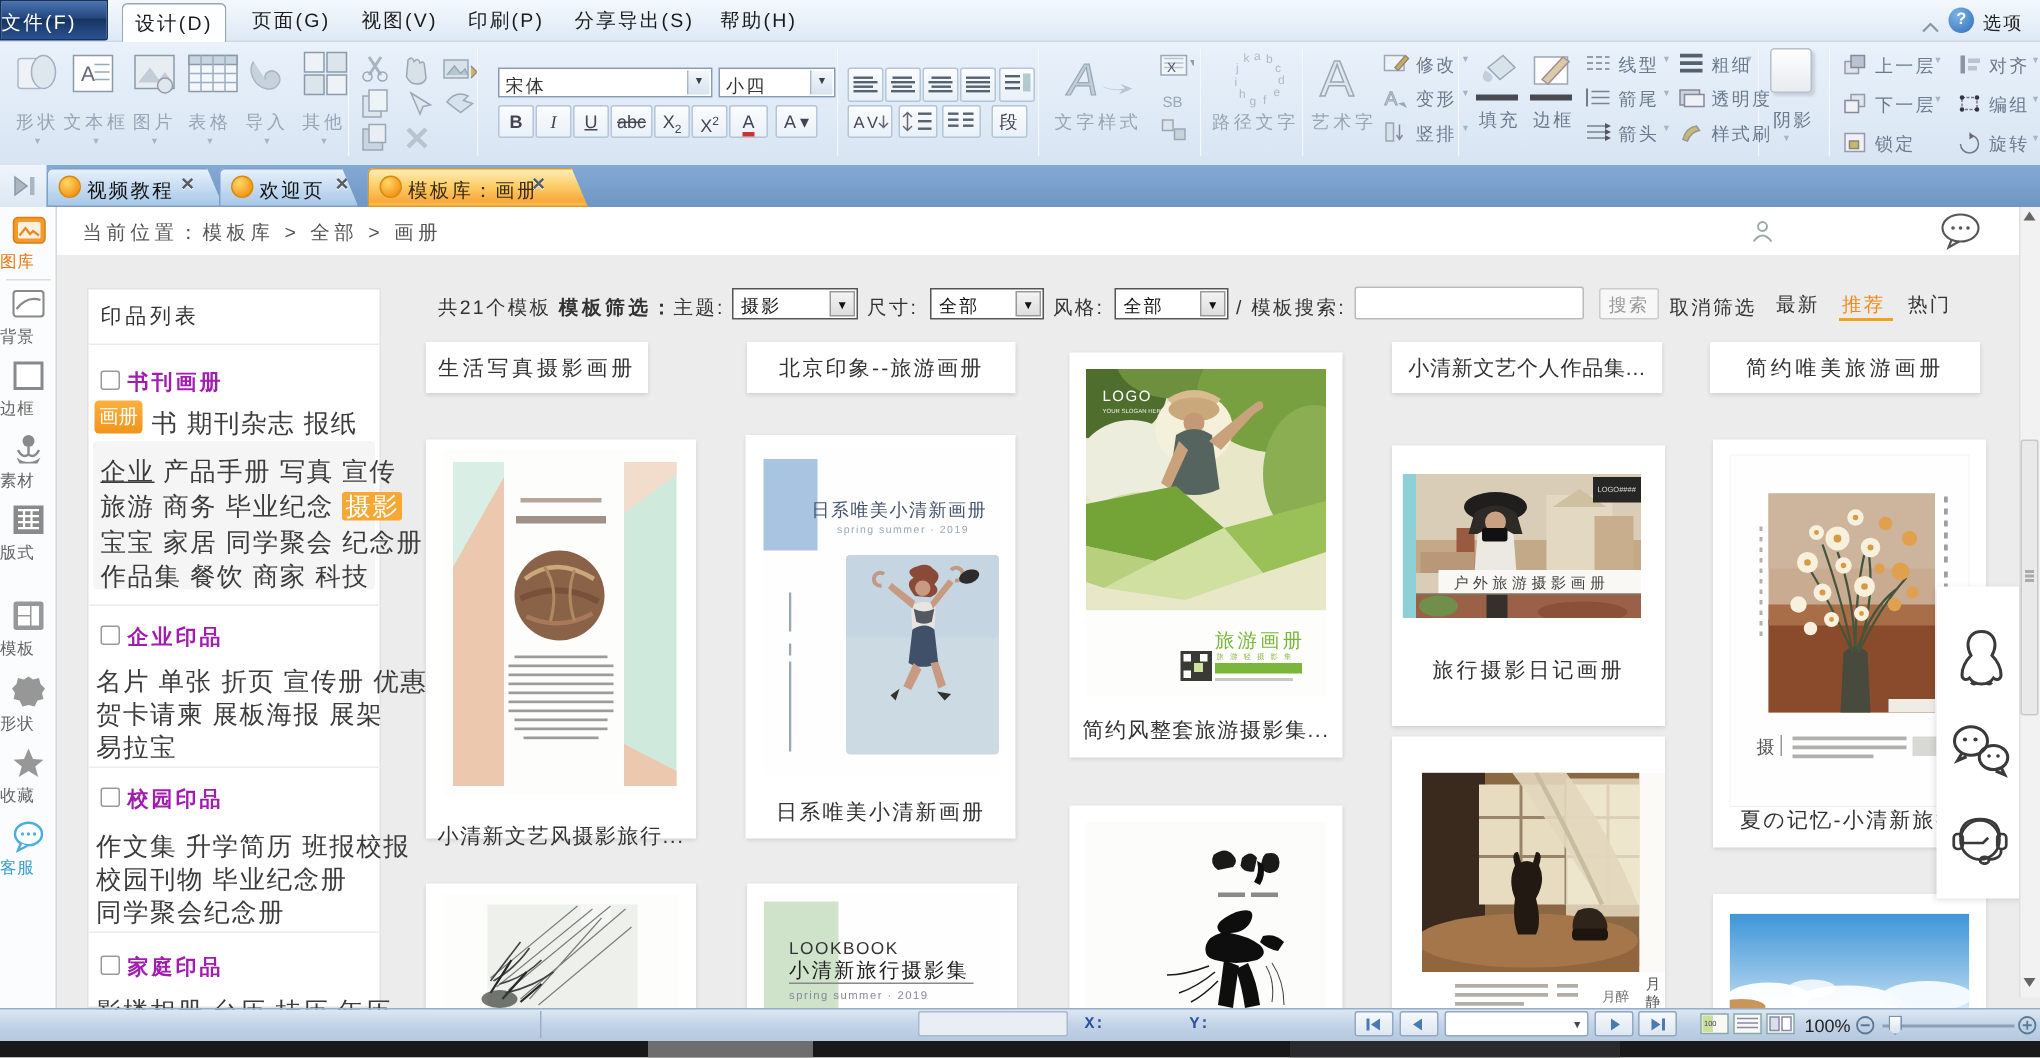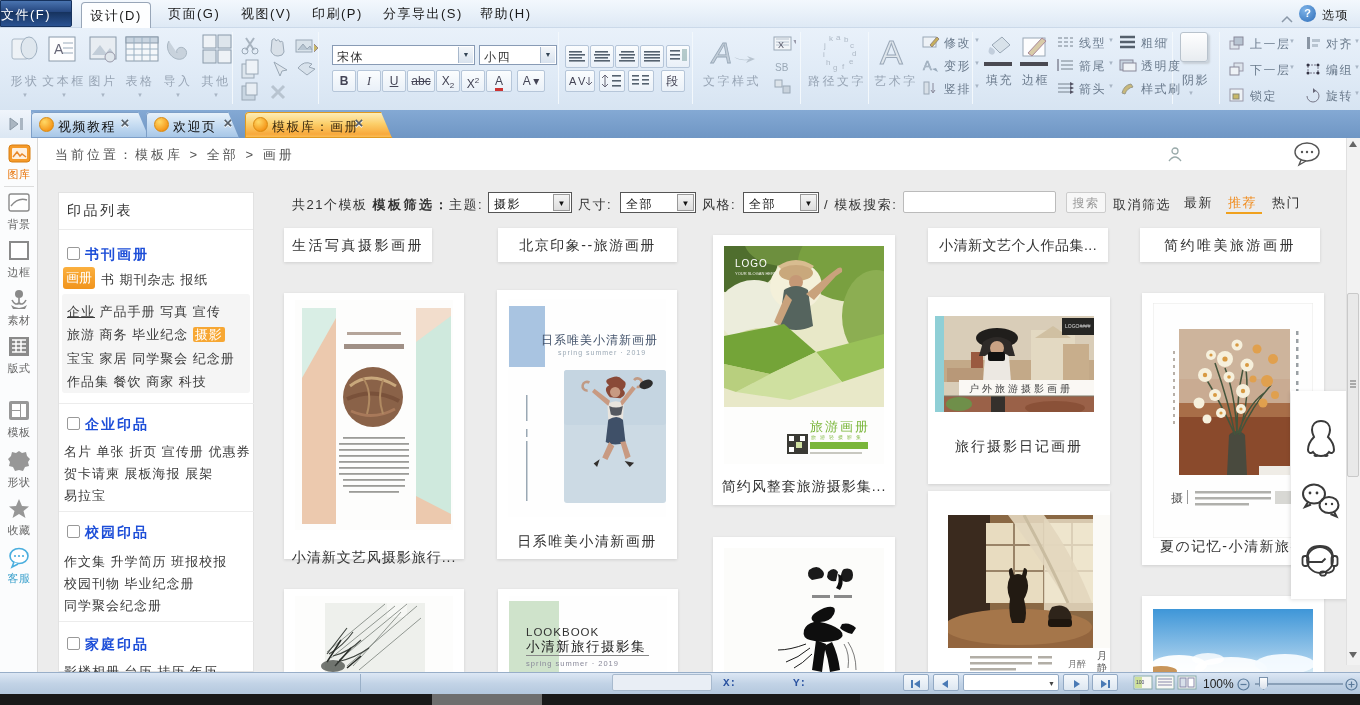--- a/index.html
+++ b/index.html
@@ -28,29 +28,29 @@
 #tabstrip .leftbox{position:absolute;left:0;top:0;width:31px;height:28px;background:linear-gradient(#f0f5fb,#dbe7f3)}
 .dtab{position:absolute;top:112px;height:26px;border-radius:4px 4px 0 0}
 .dtab .ic{position:absolute;left:8px;top:5px;width:15px;height:15px;border-radius:50%;background:radial-gradient(circle at 35% 30%,#ffd966,#f59a1e 70%,#e07b00);border:1px solid #d98a10}
 .dtab .tx{position:absolute;left:27px;top:6px;font-size:13px;color:#111;white-space:nowrap}
 .dtab .cx{position:absolute;top:4px;width:14px;height:14px;font-size:15px;line-height:14px;text-align:center;color:#555d66;font-weight:bold;text-shadow:0 1px 0 #fff}
 
 #crumb{left:0;top:138px;width:1360px;height:32px;background:#fff}
 
 #sidebar{left:0;top:138px;width:38px;height:534px;background:#fbfcfd;border-right:1px solid #d8d8d8}
 .sic{position:absolute;left:8px;width:22px;height:22px}
-.slab{position:absolute;left:0;width:38px;text-align:center;font-size:11px;color:#666;letter-spacing:0.5px}
+.slab{position:absolute;left:0;width:38px;text-align:left;font-size:11px;color:#666;letter-spacing:0.5px}
 
 #content{left:38px;top:170px;width:1322px;height:502px;background:#ececec}
 
 #panel{left:58px;top:192px;width:196px;height:480px;background:#fff;border:1px solid #e2e2e2}
 .ptitle{position:absolute;left:8px;top:9px;font-size:14px;color:#333}
-.phead{position:absolute;font-size:14px;font-weight:bold;color:#1d4ed8;letter-spacing:2px}
+.phead{position:absolute;font-size:14px;font-weight:bold;color:#a21caf;letter-spacing:2px}
 .pico{position:absolute;width:13px;height:13px;border:1px solid #999;border-radius:2px;background:#fff}
-.plink{position:absolute;font-size:13px;color:#3c3c3c;white-space:nowrap;letter-spacing:1px}
+.plink{position:absolute;font-size:17px;color:#3c3c3c;white-space:nowrap;letter-spacing:1px}
 .pdiv{position:absolute;left:0;width:196px;height:1px;background:#ececec}
 
 .ftext{position:absolute;font-size:13px;color:#333;white-space:nowrap}
 
 .card{position:absolute;background:#fff;box-shadow:0 1px 3px rgba(0,0,0,0.12)}
 .cap{position:absolute;left:0;width:100%;text-align:center;font-size:14px;color:#333}
 .cover{position:absolute;overflow:hidden}
 
 #vscroll{left:1346px;top:138px;width:14px;height:527px;background:#f2f2f2;border-left:1px solid #e0e0e0}
 #statusbar{left:0;top:672px;width:1360px;height:22px;background:linear-gradient(#dce7f4,#c2d3e6 50%,#b4c8de);border-top:1px solid #98aec8}

